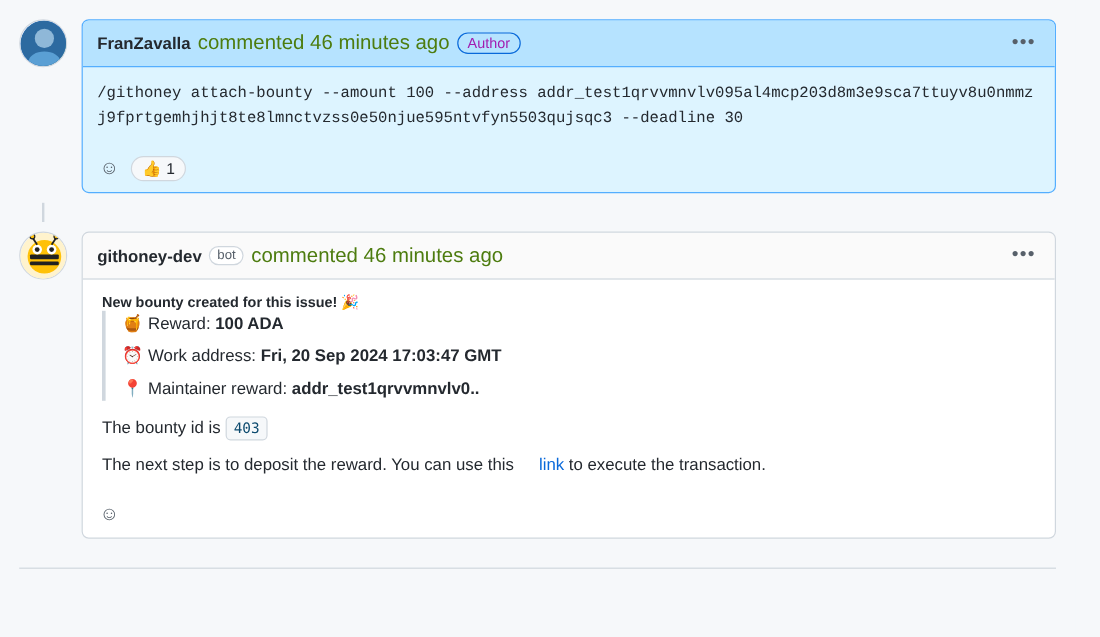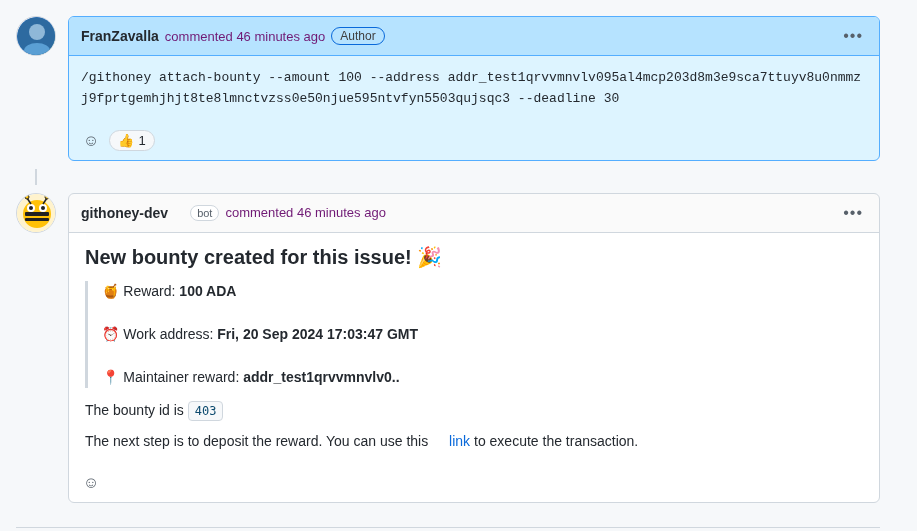--- a/index.html
+++ b/index.html
@@ -82,40 +82,39 @@
       align-items: center;
       gap: 6px;
       flex-wrap: wrap;
     }
     .comment-author {
       font-weight: 600;
       color: #24292f;
       font-size: 14px;
     }
     .comment-meta {
-      color: #701a75;
-      font-size: 13px;
+      color: #4d7c0f;
+      font-size: 17px;
     }
     .badge {
       display: inline-block;
       padding: 1px 6px;
       border-radius: 2em;
       font-size: 11px;
       font-weight: 500;
       border: 1px solid #d0d7de;
       color: #57606a;
       background: #fff;
-      margin-left: 16px;
     }
     .author-badge {
       display: inline-block;
       padding: 1px 8px;
       border-radius: 2em;
       font-size: 12px;
-      color: #404040;
+      color: #a21caf;
       border: 1px solid #0969da;
       background: transparent;
     }
     .comment-header-right {
       display: flex;
       align-items: center;
       gap: 8px;
     }
     .three-dots {
       color: #57606a;
@@ -157,30 +156,30 @@
       border-radius: 2em;
       border: 1px solid #d0d7de;
       background: #f6f8fa;
       font-size: 13px;
       cursor: pointer;
     }
     .bounty-body {
       padding: 12px 16px;
     }
     .bounty-title {
-      font-size: 20px;
+      font-size: 12px;
       font-weight: 600;
     }
     .bounty-blockquote {
       border-left: 3px solid #d0d7de;
       padding-left: 14px;
-      margin: 12px 0 12px 0;
+      margin: 0 0 12px 0;
       display: flex;
       flex-direction: column;
-      gap: 22px;
+      gap: 6px;
     }
     .bounty-line {
       font-size: 14px;
       line-height: 1.5;
     }
     .bounty-value {
       font-weight: 600;
     }
     .bounty-id-line {
       font-size: 14px;

